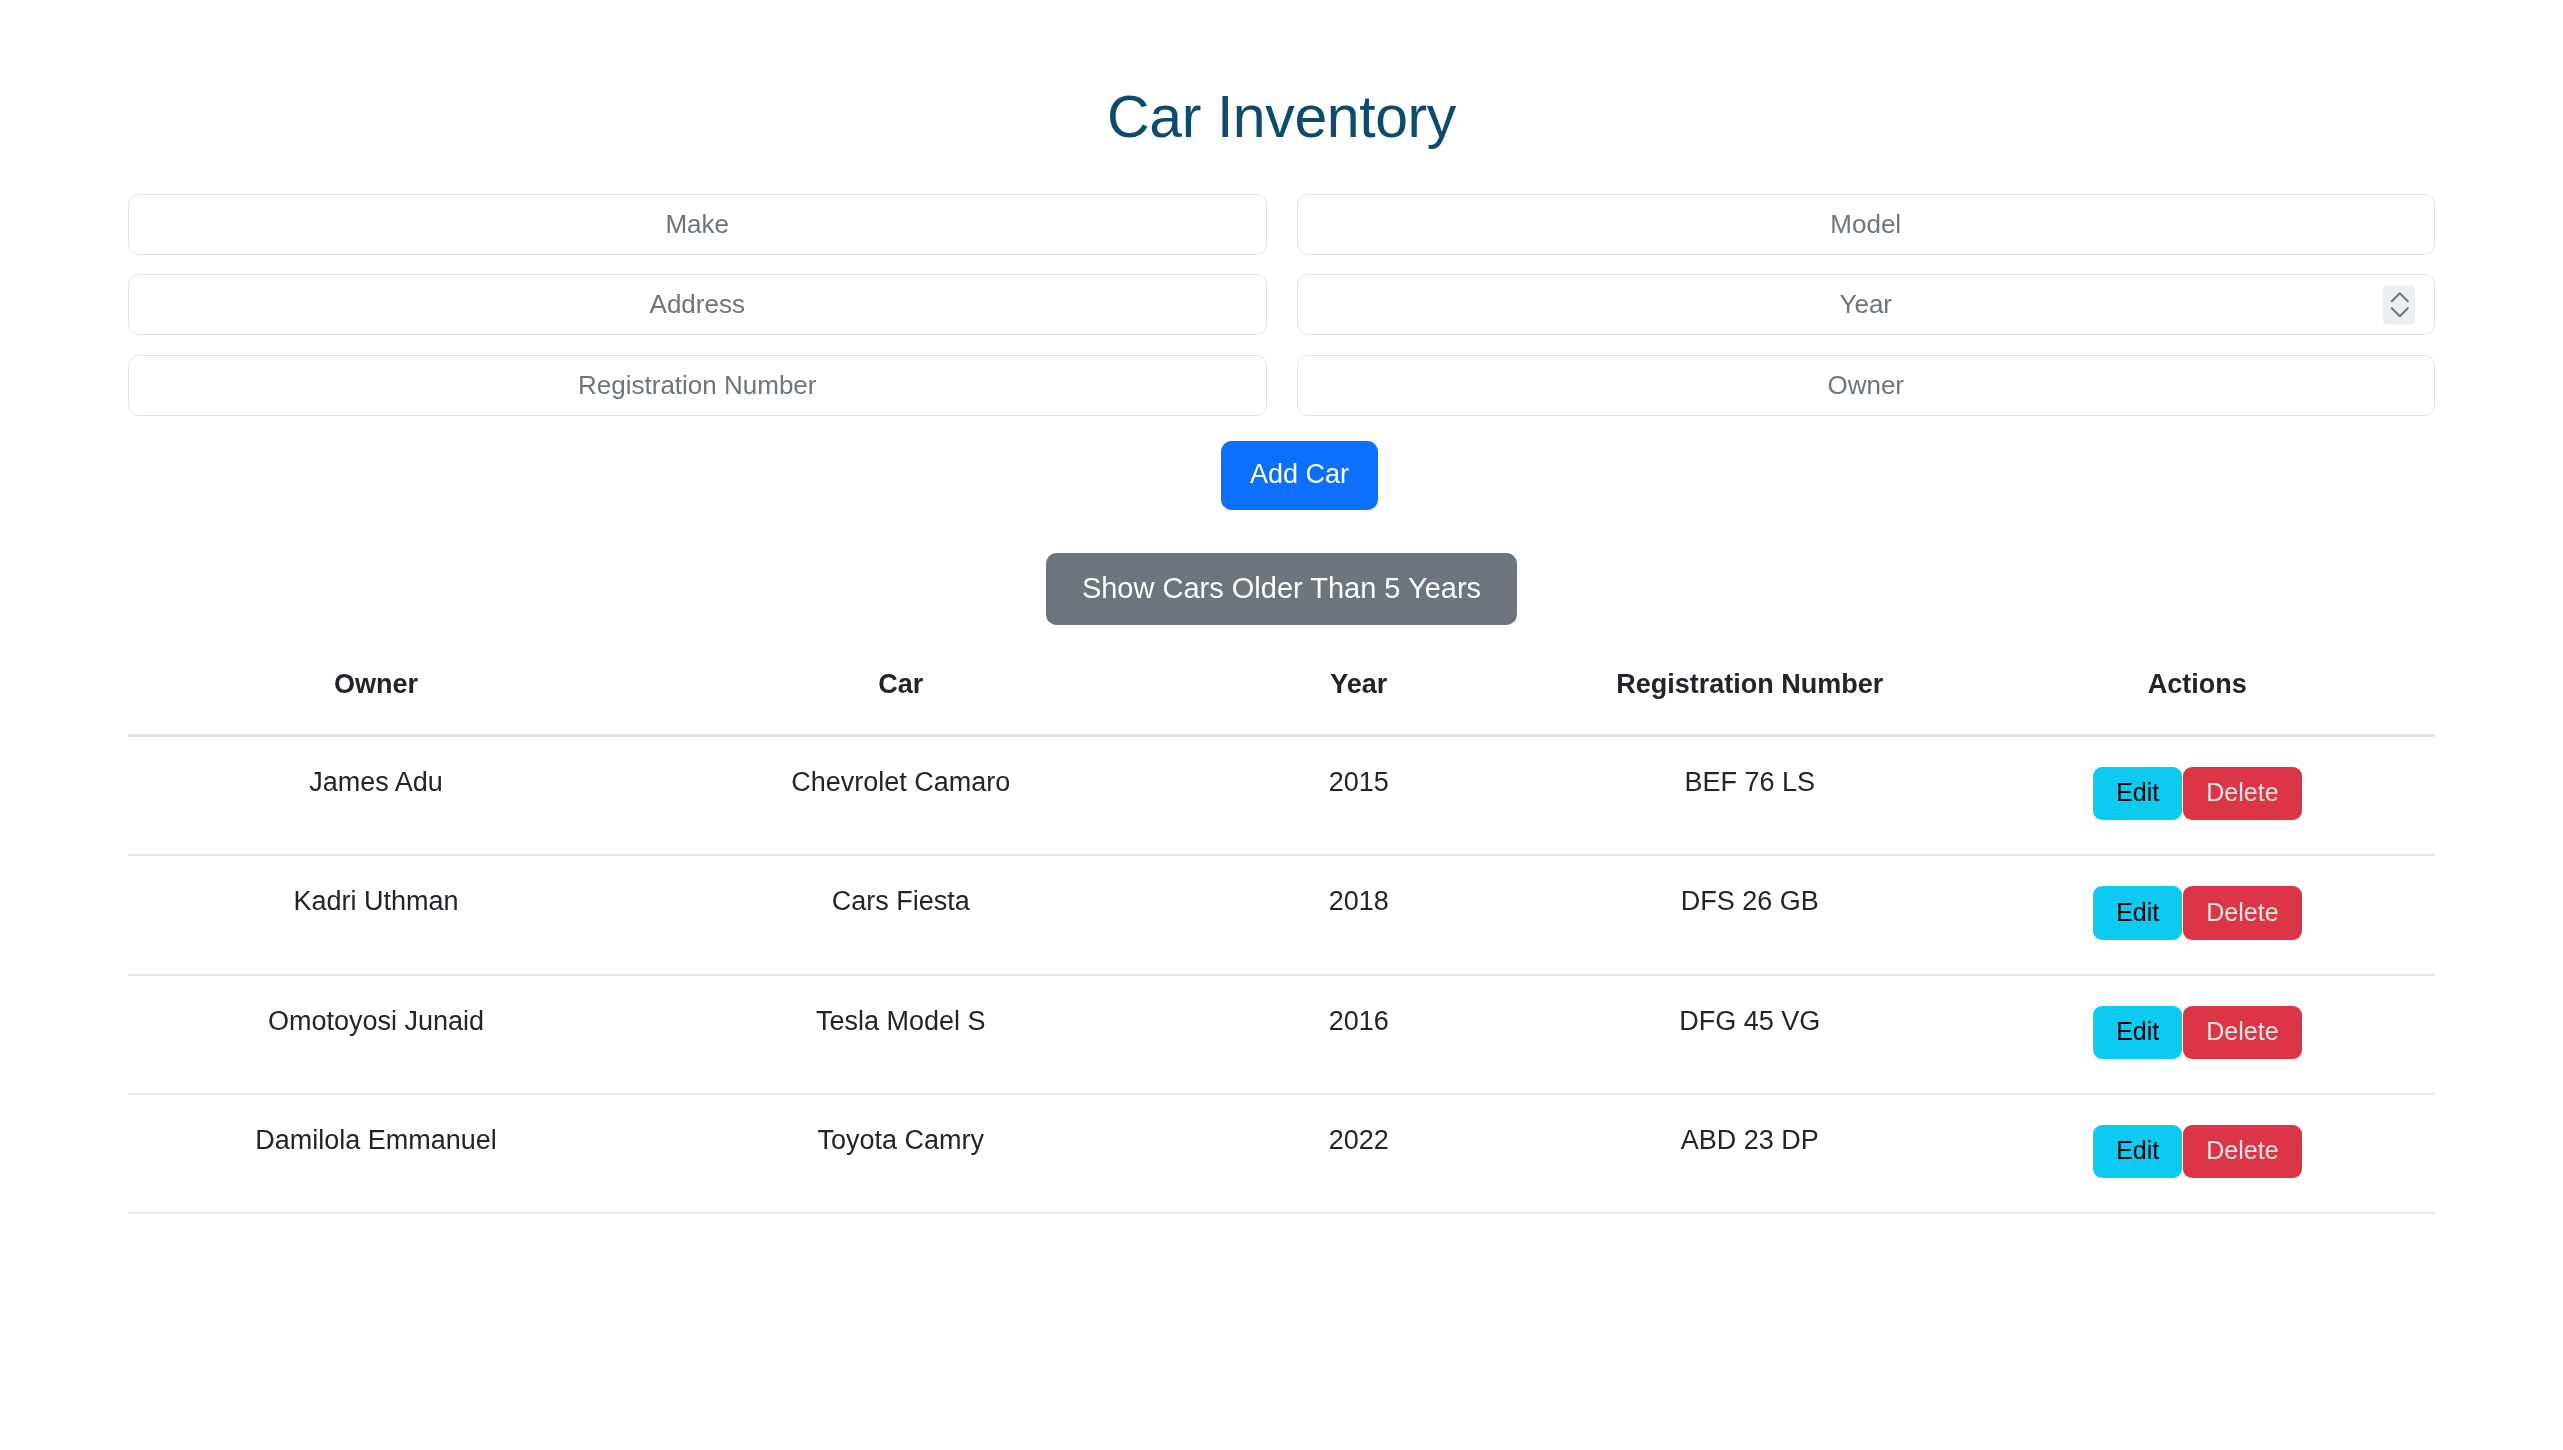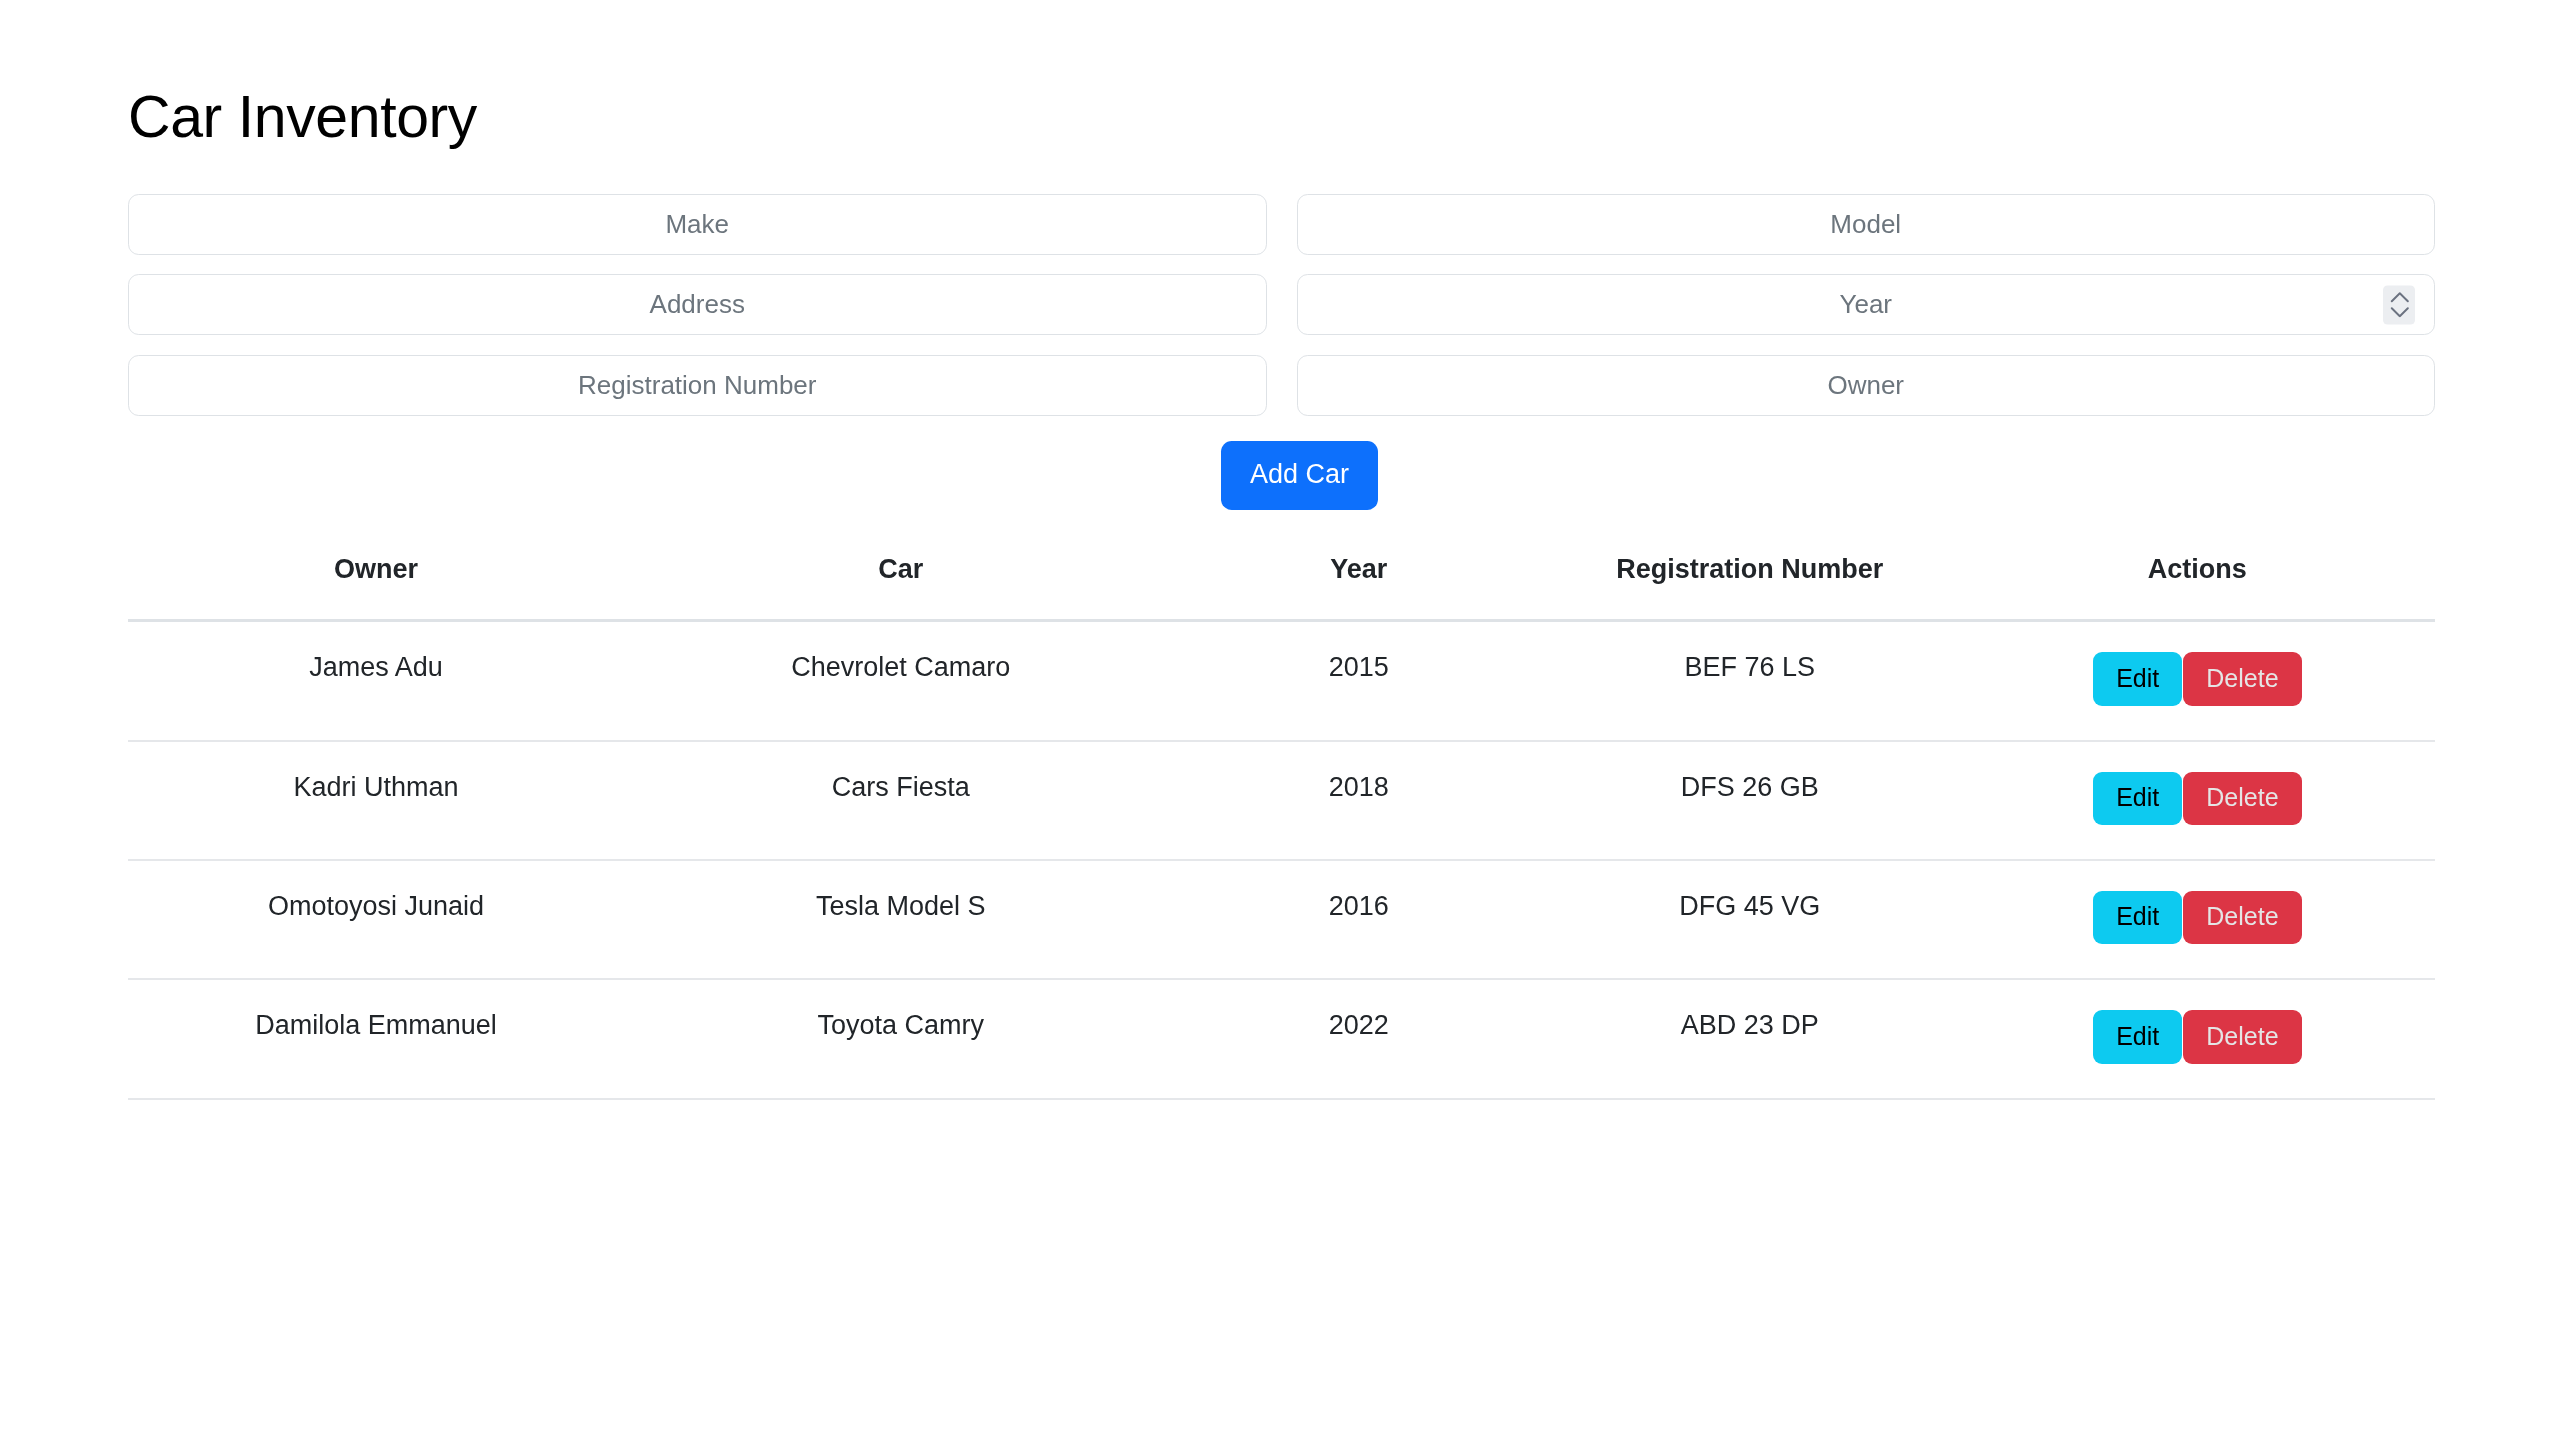--- a/index.html
+++ b/index.html
@@ -26,24 +26,25 @@
     width: 2307px;
     margin: 0 auto;
     padding: 0 0px;
     position: relative;
   }
 
   
   .page-title {
     margin: 0;
     padding-top: 82px;
+    text-align: center;
     font-size: 59px;
     line-height: 1.2;
     font-weight: 400;
-    color: #000000;
+    color: #0c4a6e;
     letter-spacing: -0.4px;
   }
 
   
   .form-grid {
     margin-top: 41px;
     display: grid;
     grid-template-columns: 1fr 1fr;
     column-gap: 30px;
     row-gap: 19.6px;
@@ -237,20 +238,23 @@
       <label class="field-wrap">
         <input class="text-input" type="text" placeholder="Owner" style="">
       </label>
 
     </div>
 
     <div class="btn-row">
       <button class="btn btn-add">Add Car</button>
     </div>
 
+    <div class="btn-row-2">
+      <button class="btn btn-show">Show Cars Older Than 5 Years</button>
+    </div>
 
     <div class="table-wrap">
       <table class="inventory">
         <colgroup>
           <col class="c-owner">
             <col class="c-car">
             <col class="c-year">
             <col class="c-reg">
             <col class="c-act">
         </colgroup>

